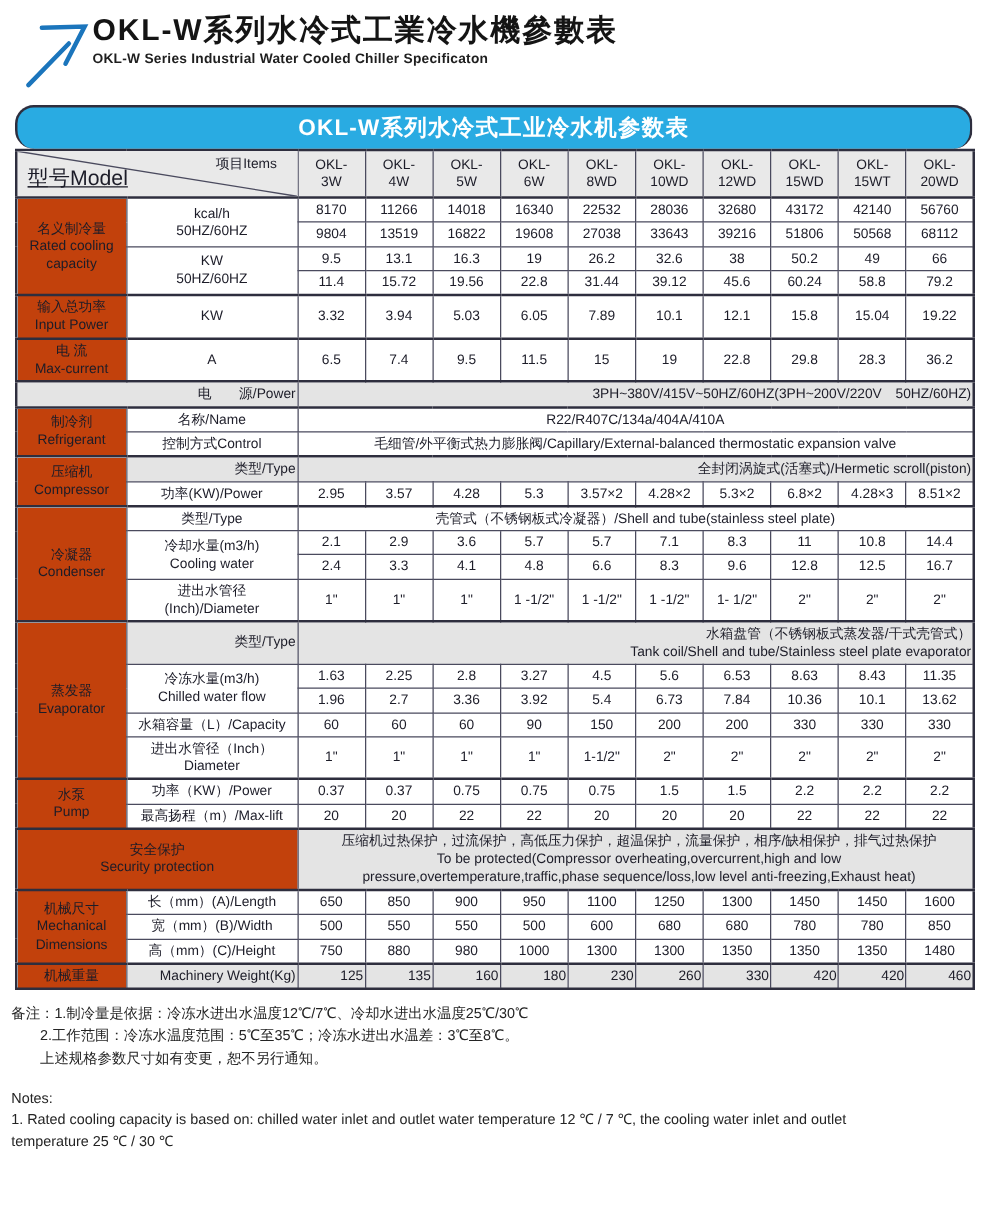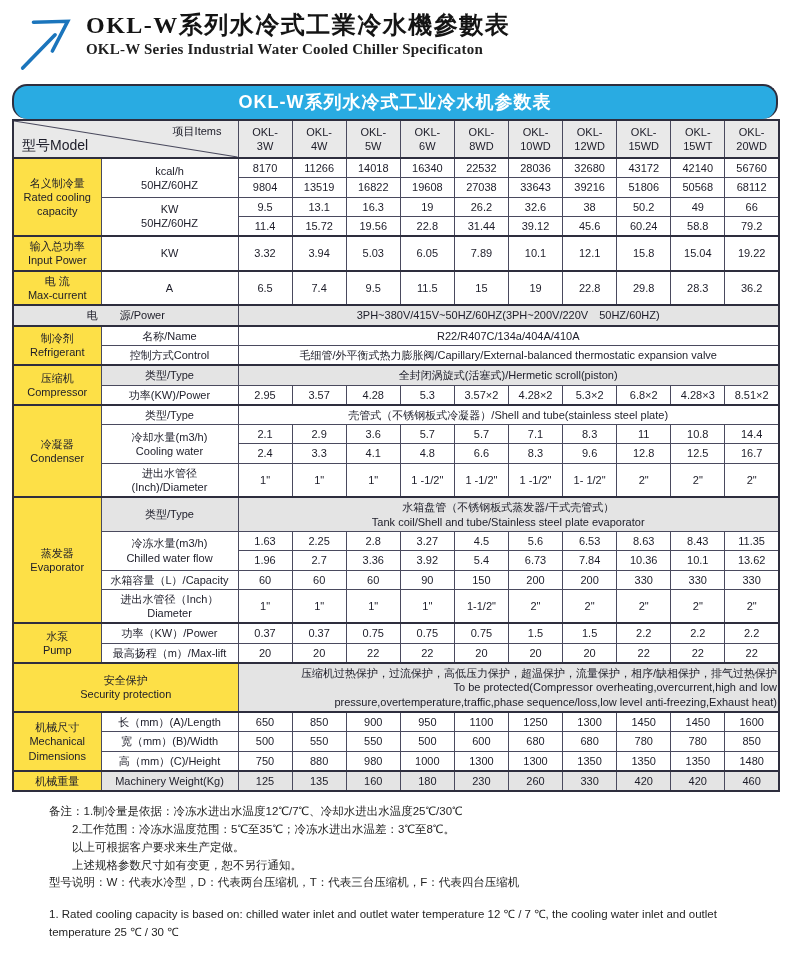--- a/index.html
+++ b/index.html
@@ -3,28 +3,27 @@
 <meta charset="utf-8">
 <style>
   html,body { margin:0; padding:0; background:#ffffff; }
   body {
     width:790px;
     font-family:"Liberation Sans", sans-serif;
     color:#1c1c28;
     -webkit-font-smoothing:antialiased;
   }
   .doc-header {
-    display:flex; align-items:flex-start; gap:12px;
+    display:flex; align-items:flex-start; 
     padding:10px 10px 12px 20px;
-    font-family:Liberation Serif, serif;
   }
   .logo { width:54px; height:60px; flex:0 0 auto; margin-top:2px; }
   .title-block { padding-top:0; }
   .title-cn { font-size:24px; font-weight:700; color:#141414; letter-spacing:1.5px; line-height:1.25; }
-  .title-en { font-size:15px; font-weight:600; color:#1e1e1e; margin-top:1px; letter-spacing:0.2px; }
+  .title-en { font-size:11px; font-weight:600; color:#1e1e1e; margin-top:1px; letter-spacing:0.2px; }
 
   .table-wrap { width:766px; margin:0 auto; }
   .caption {
     box-sizing:border-box; width:766px;
     color:#fff; font-size:18px; font-weight:600; letter-spacing:1px;
     text-align:center; padding:4px 0 5px;
     border:2px solid #2e2e3e; border-bottom:none;
   }
   table {
     width:766px; border-collapse:collapse; table-layout:fixed;
@@ -34,36 +33,36 @@
     border:1px solid #4a4a5e;
     font-size:10.5px; font-weight:normal;
     text-align:center; vertical-align:middle;
     padding:2px 1px; line-height:1.3;
     white-space:pre-line; overflow:hidden;
     color:#1c1c28; background:#fff;
   }
   tr.sec > th, tr.sec > td { border-top:2px solid #2e2e3e; }
   .head-row th { height:32px; font-size:11px; }
   th.model, th.corner { background:#e9e9e9; }
-  td.label { background:#fde047; font-size:11px; }
+  td.label { background:#c2410c; font-size:11px; }
   td.item  { font-size:11px; }
   td.value { font-size:11px; }
-  td.gray  { background:#e4e4e4; }
+  td.gray  { background:#e4e4e4;text-align:right; }
   td.span  { font-size:11px;margin-left:17px; }
-  td.left  { text-align:right; padding-left:7px; }
+  td.left  { text-align:center; padding-left:7px; }
   th.corner { position:relative; padding:0; }
   th.corner svg { position:absolute; top:0; left:0; width:100%; height:100%; }
   .corner-items { position:absolute; top:3px;  right:16px; font-size:11px; }
-  .corner-model { position:absolute; bottom:3px; left:8px; font-size:14px; }
+  .corner-model { position:absolute; bottom:3px; left:8px; font-size:17px;text-decoration:underline; }
 
   .notes {
     width:772px; margin:11px auto 14px; font-size:11.5px;
     color:#242424; line-height:1.55;
   }
-  .notes div { white-space:pre-wrap;margin-left:40px; }
+  .notes div { white-space:pre-wrap; }
 </style>
 </head>
 <body>
 
 <div class="doc-header">
   <svg class="logo" viewBox="0 0 60 64" fill="none" stroke="#1b75bc" stroke-width="4" stroke-linecap="round" stroke-linejoin="miter">
     <line x1="3" y1="61" x2="39" y2="24"></line>
     <polyline points="15,10 53,9 36,42"></polyline>
   </svg>
   <div class="title-block">
@@ -423,20 +422,19 @@
           <td class="value gray">420</td>
           <td class="value gray">460</td>
         </tr>
       </tbody>
   </table>
 </div>
 
 <div class="notes">
     <div>备注：1.制冷量是依据：冷冻水进出水温度12℃/7℃、冷却水进出水温度25℃/30℃</div>
     <div>　　2.工作范围：冷冻水温度范围：5℃至35℃；冷冻水进出水温差：3℃至8℃。</div>
-    <div>　　以上可根据客户要求来生产定做。</div>
     <div>　　上述规格参数尺寸如有变更，恕不另行通知。</div>
-    <div>型号说明：W：代表水冷型，D：代表两台压缩机，T：代表三台压缩机，F：代表四台压缩机</div>
   </div>
 <div class="notes" style="margin-top:2px">
+    <div>Notes:</div>
     <div>1. Rated cooling capacity is based on: chilled water inlet and outlet water temperature 12 ℃ / 7 ℃, the cooling water inlet and outlet</div>
     <div>temperature 25 ℃ / 30 ℃</div>
   </div>
 
 </body></html>

